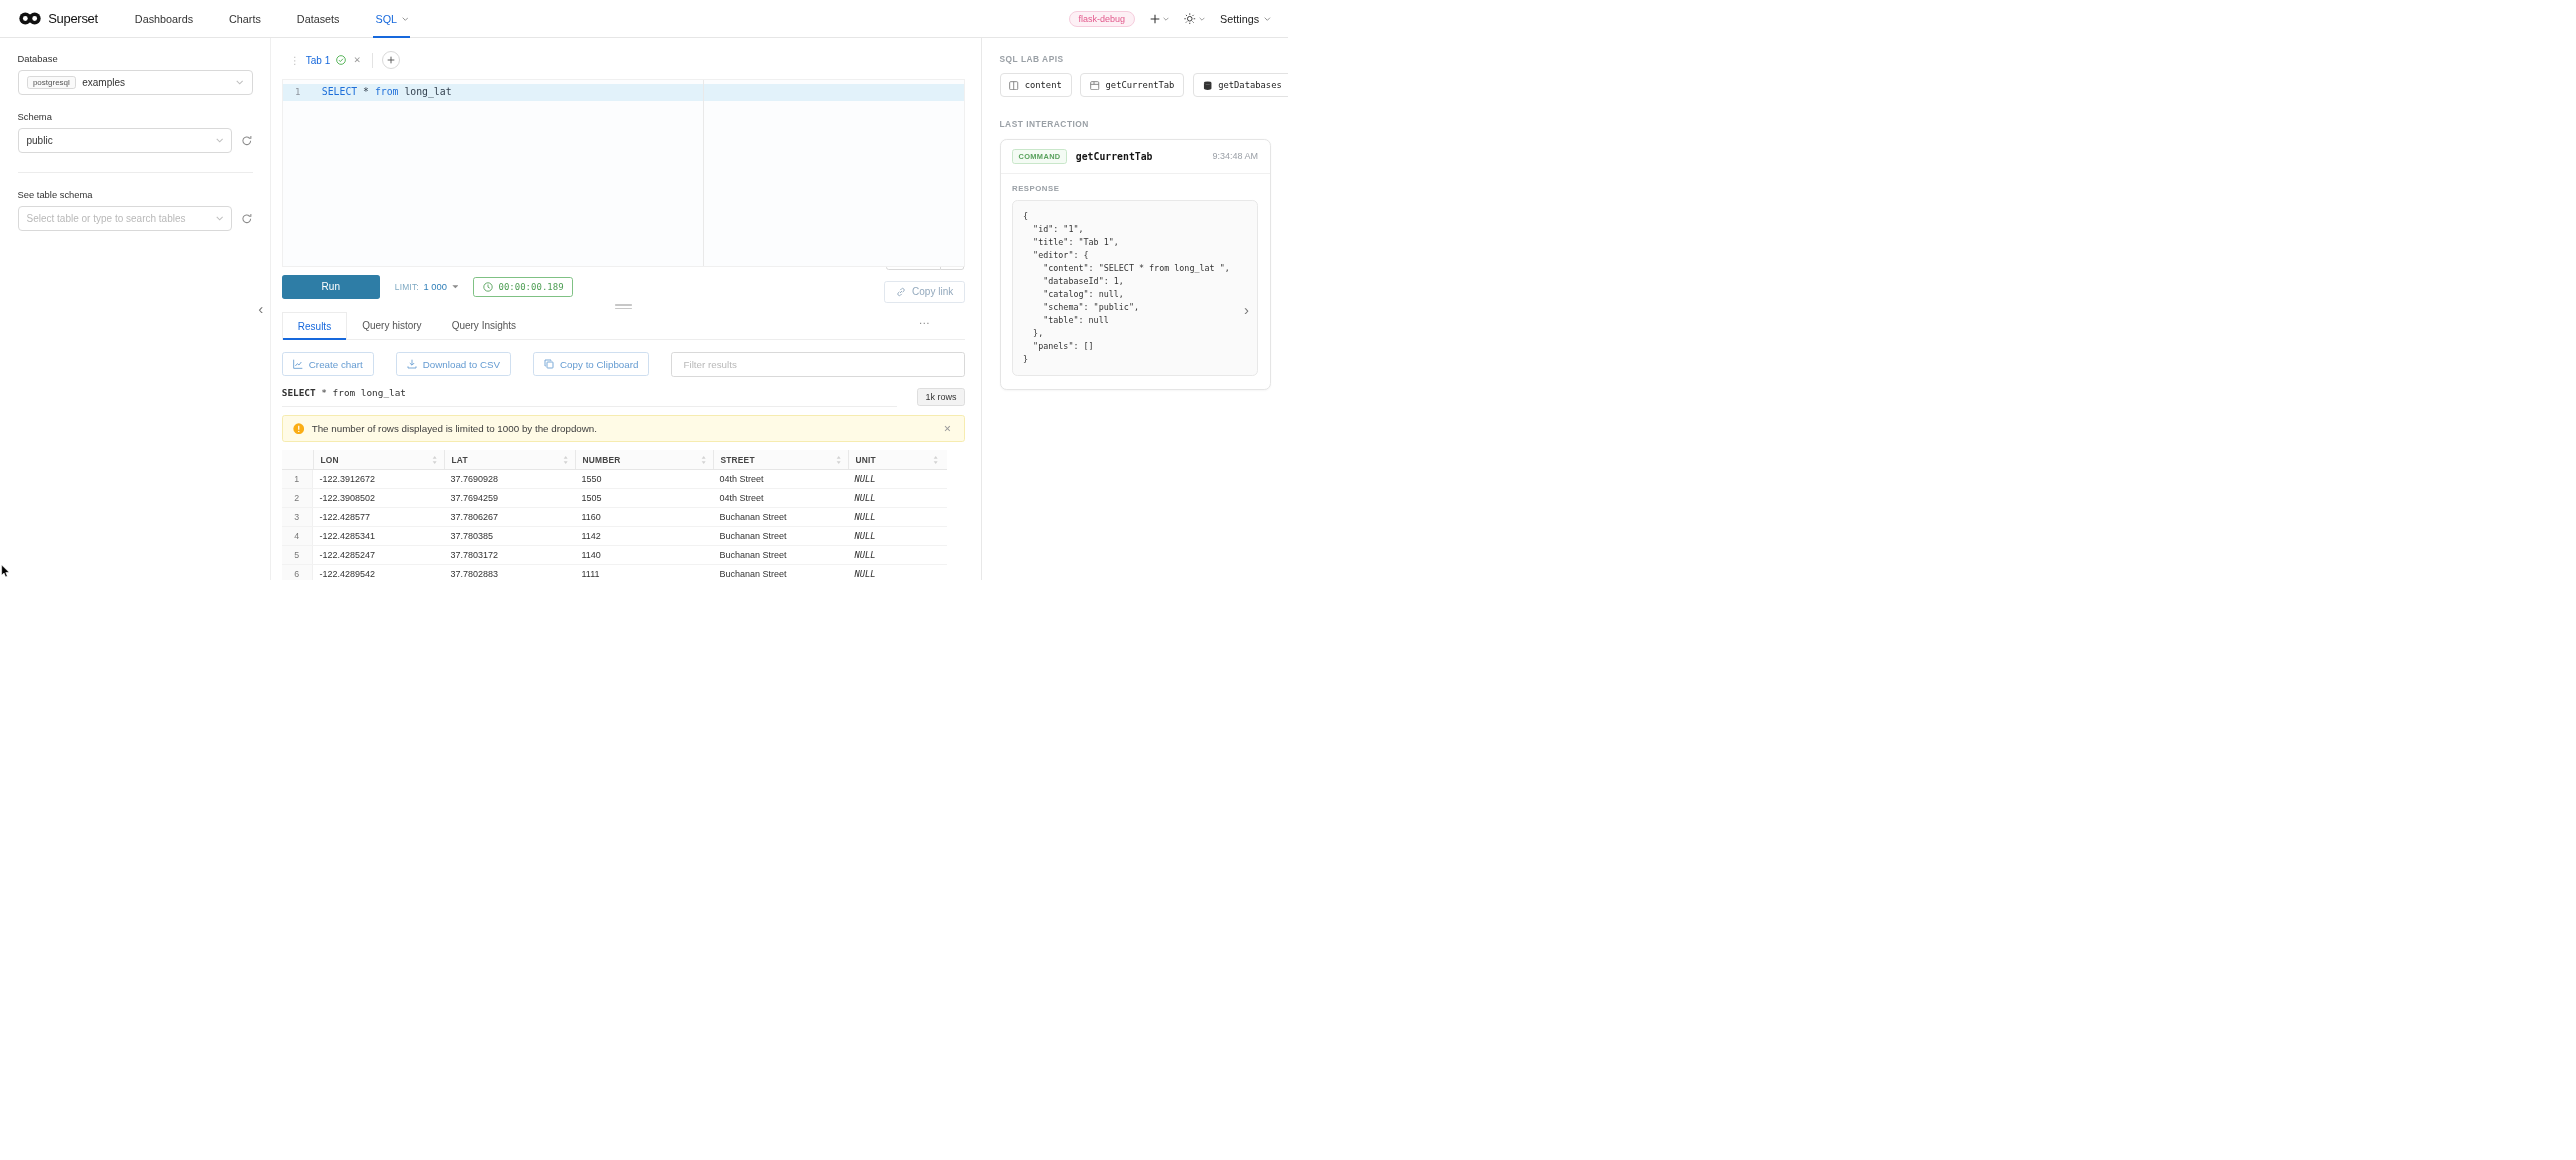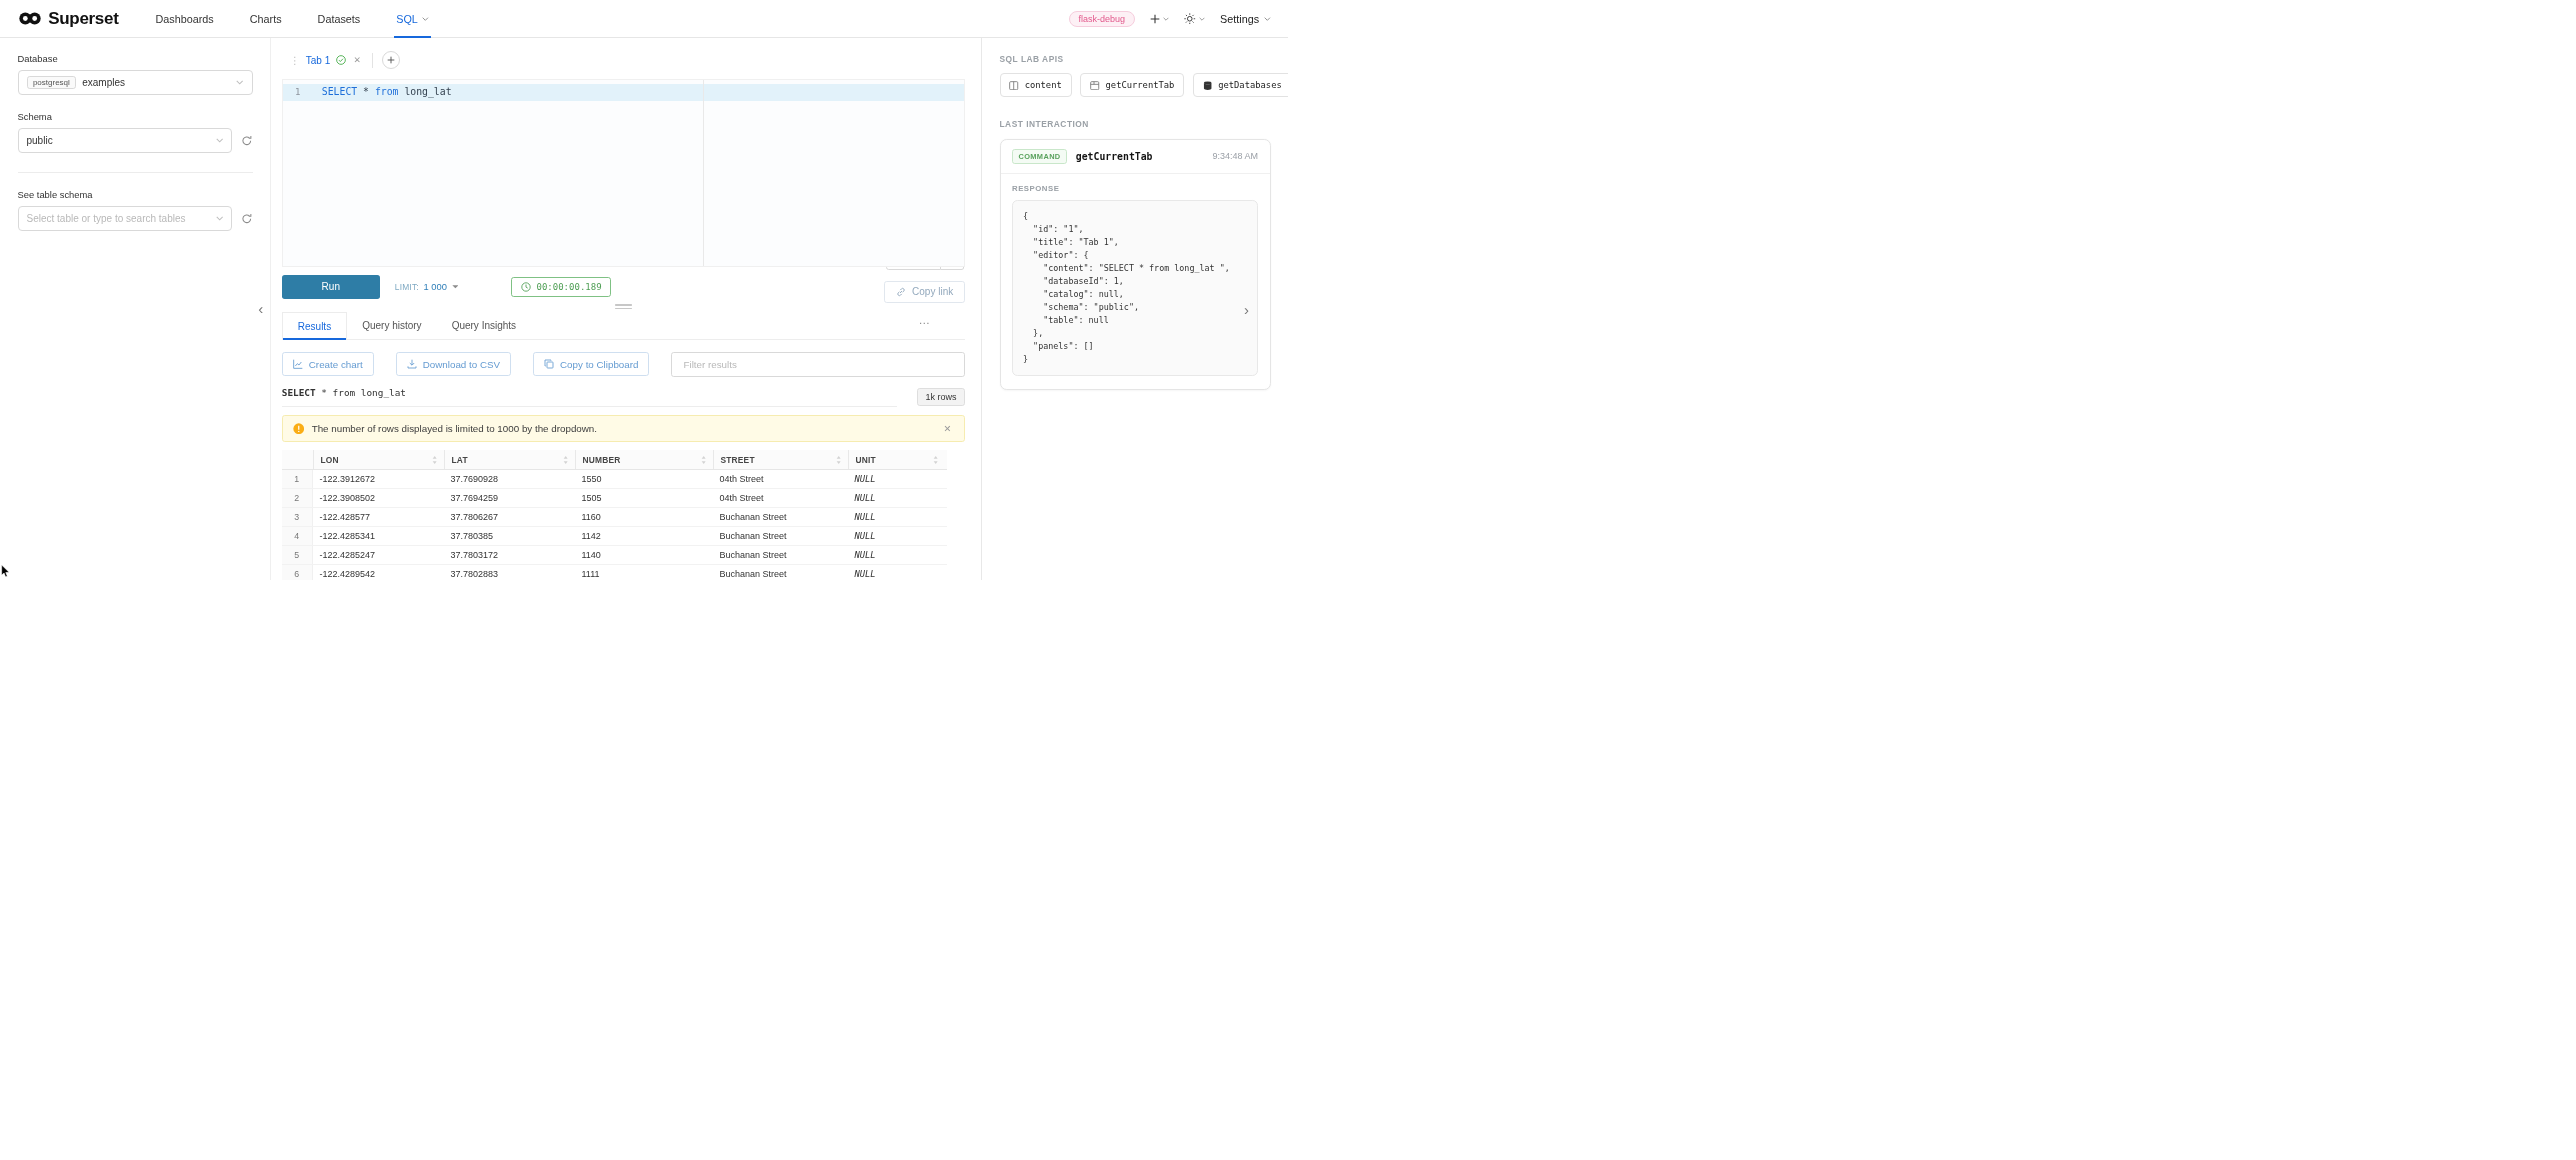--- a/index.html
+++ b/index.html
@@ -7,21 +7,21 @@
   body {
     font-family:"Liberation Sans", sans-serif;
     background:#fff; color:#333; overflow:hidden; position:relative;
     font-size:10px;
   }
   svg { display:block; }
 
   
   .navbar { height:38px; border-bottom:0.7px solid #e6e6e6; display:flex; align-items:center; padding:0 17.5px; background:#fff; }
   .brand { display:flex; align-items:center; gap:6.7px; cursor:pointer; }
-  .brand-name { font-weight:700; font-size:17px; letter-spacing:-0.3px; color:#111; }
+  .brand-name { font-weight:400; font-size:13px; letter-spacing:-0.3px; color:#111; }
   .nav-links { display:flex; height:38px; margin-left:19px; }
   .nav-item { display:flex; align-items:center; gap:4.7px; padding:0 18px; font-size:10.8px; color:#333; position:relative; cursor:pointer; }
   .nav-item.active { color:#1668dc; }
   .nav-item.active::after { content:""; position:absolute; left:16px; right:16px; bottom:0; height:2px; background:#1668dc; }
   .nav-right { margin-left:auto; display:flex; align-items:center; gap:15px; }
   .env-badge { background:#fdf0f5; border:0.7px solid #f6cddd; color:#e2598c; font-size:9px; padding:2px 8.8px; border-radius:8.8px; }
   .nav-icon-btn { display:flex; align-items:center; gap:3.4px; color:#444; cursor:pointer; }
   .nav-settings { display:flex; align-items:center; gap:4.7px; font-size:10.8px; color:#222; cursor:pointer; }
   .chev { color:#8c8c8c; }
 
@@ -58,21 +58,21 @@
   .gutter { position:absolute; left:0; top:0; bottom:0; width:30px; background:transparent; color:#8d939c; font-size:9px; text-align:center; padding-top:6.7px; }
   .print-margin { position:absolute; left:420px; top:0; bottom:0; width:0.7px; background:#e9e9e9; }
   .code-line { position:absolute; left:39px; top:6px; font-size:9.8px; white-space:pre; color:#33414f; }
   .code-line .kw { color:#1e6fd9; }
 
   .editor-toolbar { margin-top:6.7px; display:flex; align-items:center; gap:15px; height:25.6px; }
   .run-btn { width:98px; height:24px; background:#2e7da6; color:#fff; border:none; border-radius:2.7px; font-size:10px; font-family:inherit; cursor:pointer; }
   .limit-group { display:flex; align-items:center; gap:4.7px; cursor:pointer; }
   .limit-label { font-size:8.4px; color:#7fa9c3; letter-spacing:0.2px; }
   .limit-value { font-size:9.4px; color:#2f7fb8; }
-  .timer { display:flex; align-items:center; gap:5.4px; border:0.7px solid #7fc184; border-radius:2.7px; padding:4px 8.8px; color:#4e9e54; font-family:"DejaVu Sans Mono", monospace; font-size:9px;margin-left:38px; }
+  .timer { display:flex; align-items:center; gap:5.4px; border:0.7px solid #7fc184; border-radius:2.7px; padding:4px 8.8px; color:#4e9e54; font-family:"DejaVu Sans Mono", monospace; font-size:9px; }
   .toolbar-right { margin-left:auto; display:flex; align-items:center; gap:10.8px;flex-direction:column; }
   .save-split { display:flex; }
   .save-main { border:0.7px solid #d9d9d9; border-radius:2.7px 0 0 2.7px; background:#fff; padding:4.7px 15px; font-size:10px; color:#333; font-family:inherit; cursor:pointer; }
   .save-caret { border:0.7px solid #d9d9d9; border-left:none; border-radius:0 2.7px 2.7px 0; background:#fff; width:23px; display:flex; align-items:center; justify-content:center; color:#8c8c8c; cursor:pointer; }
   .copylink-btn { display:flex; align-items:center; gap:6px; border:0.7px solid #e1e7ee; border-radius:2.7px; background:#fff; padding:4.7px 10.8px; color:#93a9bd; font-size:10px; cursor:pointer; }
   .more-btn { color:#8a8a8a; font-size:11.5px; letter-spacing:0.7px; cursor:pointer; padding:0 2.7px; }
 
   .splitter { height:8.8px; display:flex; flex-direction:column; justify-content:center; align-items:center; gap:2px; cursor:row-resize; margin-top:2.7px; }
   .splitter span { display:block; width:17.5px; height:1.3px; background:#c7c7c7; border-radius:0.7px; }
 

